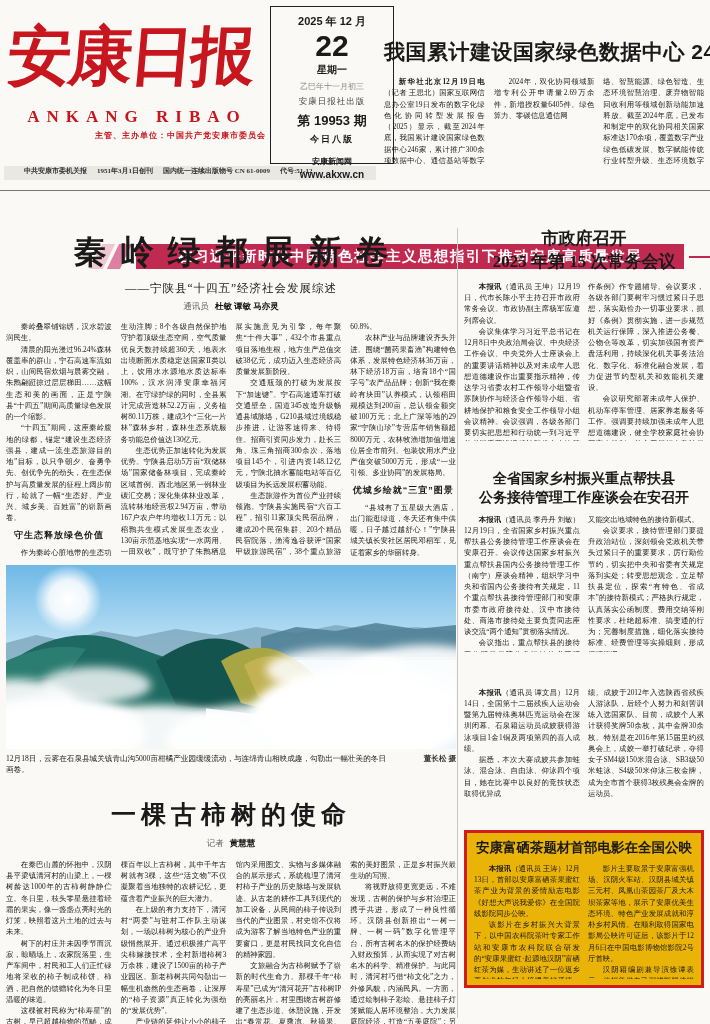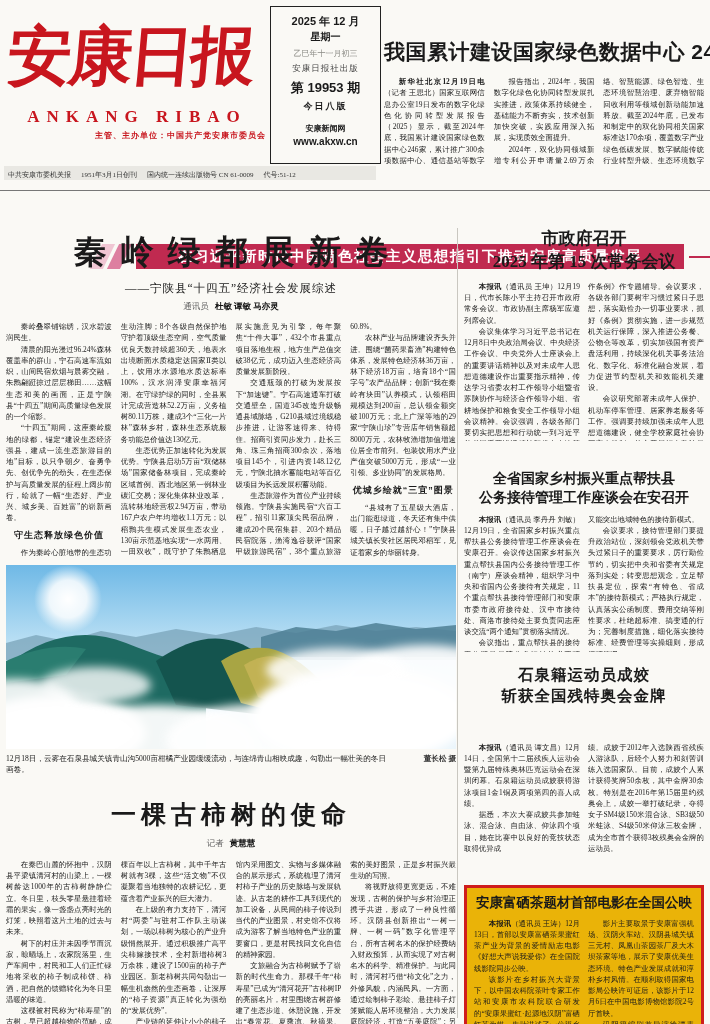--- a/index.html
+++ b/index.html
@@ -5,23 +5,23 @@
   html,body{margin:0;padding:0;background:#888;}
   .page{position:relative;width:710px;height:1024px;background:#faf9f5;margin:0 auto;overflow:hidden;
         font-family:"Liberation Serif","DejaVu Serif",serif;color:#1a1a1a;}
   
   .masthead{position:absolute;left:8px;top:6px;width:258px;height:160px;}
   .callig{font-family:"DejaVu Serif","Liberation Serif",serif;font-weight:900;color:#c8161e;
           font-size:64px;line-height:1.55;letter-spacing:-3px;transform:skewX(-5deg);white-space:nowrap;}
   .latin{font-weight:700;color:#c8161e;font-size:17px;letter-spacing:7px;text-align:center;margin-top:2px;}
   .supervisor{color:#c8161e;font-size:8px;font-weight:700;text-align:right;letter-spacing:1px;margin-top:3px;}
   .strip{position:absolute;left:4px;top:166px;width:372px;height:14px;background:#e9e8e3;
-         display:flex;align-items:flex-end;gap:10px;font-size:7px;color:#333;padding:0 4px;box-sizing:border-box;white-space:nowrap;overflow:hidden;}
-  
-  .datebox{position:absolute;left:270px;top:6px;width:111px;height:158px;border:1.5px solid #222;
+         display:flex;align-items:flex-start;gap:10px;font-size:7px;color:#333;padding:0 20px;box-sizing:border-box;white-space:nowrap;overflow:hidden;font-weight:bold;}
+  
+  .datebox{position:absolute;left:270px;top:6px;width:124px;height:158px;border:1.5px solid #222;
            box-sizing:border-box;text-align:center;font-family:"Liberation Sans","DejaVu Sans",sans-serif;}
   .datebox .month{font-size:11px;font-weight:700;margin-top:7px;}
   .datebox .day{font-size:30px;font-weight:700;line-height:1.1;font-family:"Liberation Sans",sans-serif;}
   .datebox .wd{font-size:10px;font-weight:700;margin-top:1px;}
   .datebox .lunar{font-size:8px;color:#8a8a84;margin-top:4px;}
   .datebox .pub{font-size:8.5px;color:#444;margin-top:4px;letter-spacing:1px;}
   .datebox .issue{font-size:13px;font-weight:700;margin-top:4px;}
   .datebox .pages{font-size:9px;font-weight:700;margin-top:3px;letter-spacing:2px;}
   .datebox .site{font-size:8px;font-weight:700;margin-top:10px;}
   .datebox .url{font-size:10px;font-weight:700;margin-top:2px;}
@@ -100,37 +100,37 @@
   </div>
   <div class="strip">
     <span>中共安康市委机关报</span>
     <span>1951年3月1日创刊</span>
     <span>国内统一连续出版物号 CN 61-0009</span>
     <span>代号:51-12</span>
   </div>
 
   <div class="datebox">
     <div class="month">2025 年 12 月</div>
+    <div class="day">22</div>
     <div class="wd">星期一</div>
     <div class="lunar">乙巳年十一月初三</div>
     <div class="pub">安康日报社出版</div>
     <div class="issue">第 19953 期</div>
     <div class="pages">今日八版</div>
     <div class="site">安康新闻网</div>
     <div class="url">www.akxw.cn</div>
   </div>
 
   <div class="top-art">
     <div class="hl">我国累计建设国家绿色数据中心 246 家</div>
     <div class="cols">
       <div class="col flow">
           <p><strong>新华社北京12月19日电</strong>（记者 王思北）国家互联网信息办公室19日发布的数字化绿色化协同转型发展报告（2025）显示，截至2024年底，我国累计建设国家绿色数据中心246家，累计推广300余项数据中心、通信基站等数字基础设施节能降碳技术，加快先进适用技术应用。</p>
         </div>
       <div class="col flow">
-          <p>报告指出，2024年，我国数字化绿色化协同转型发展扎实推进，政策体系持续健全，基础能力不断夯实，技术创新加快突破，实践应用深入拓展，实现质效全面提升。</p>
           <p>2024年，双化协同领域新增专利公开申请量2.69万余件，新增授权量6405件。绿色算力、零碳信息通信网</p>
         </div>
       <div class="col flow">
           <p class="ni">络、智慧能源、绿色智造、生态环境智慧治理、废弃物智能回收利用等领域创新动能加速释放。截至2024年底，已发布和制定中的双化协同相关国家标准达170余项，覆盖数字产业绿色低碳发展、数字赋能传统行业转型升级、生态环境数字化治理、绿色智慧城市建设四类。</p>
         </div>
     </div>
   </div>
 
   <div class="rule-full"></div>
 
@@ -280,24 +280,20 @@
             <p>会议指出，重点帮扶县的接待工作既是保障公务运转的必要环节，也是落实中央八项规定精神、纠治“四风”问题的关键领域。强调重点帮扶县要做好接待工作首先要把握政治属性和地域定位，解放思想，破除老观念，立足县域实际，探索符合接待工作新形势新要求、</p>
           </div>
         <div class="col flow">
             <p class="ni">又能突出地域特色的接待新模式。</p>
             <p>会议要求，接待管理部门要提升政治站位，深刻领会党政机关带头过紧日子的重要要求，厉行勤俭节约，切实把中央和省委有关规定落到实处；转变思想观念，立足帮扶县定位，探索“有特色、省成本”的接待新模式；严格执行规定，认真落实公函制度、费用交纳等刚性要求，杜绝超标准、搞变通的行为；完善制度措施，细化落实接待标准、经费管理等实操细则，形成闭环管理。</p>
           </div>
       </div>
     </div>
 
     <div class="r-art ath">
-      <div class="r-hl kai">
-        <div>石泉籍运动员成姣</div>
-        <div>斩获全国残特奥会金牌</div>
-      </div>
       <div class="r-body">
         <div class="col flow">
             <p><strong>本报讯</strong>（通讯员 谭文昌）12月14日，全国第十二届残疾人运动会暨第九届特殊奥林匹克运动会在深圳闭幕。石泉籍运动员成姣获得游泳项目1金1铜及两项第四的喜人成绩。</p>
             <p>据悉，本次大赛成姣共参加蛙泳、混合泳、自由泳、仰泳四个项目，她在比赛中以良好的竞技状态取得优异成</p>
           </div>
         <div class="col flow">
             <p class="ni">绩。成姣于2012年入选陕西省残疾人游泳队，后经个人努力和刻苦训练入选国家队。目前，成姣个人累计获得奖牌50余枚，其中金牌30余枚。特别是在2016年第15届里约残奥会上，成姣一举打破纪录，夺得女子SM4级150米混合泳、SB3级50米蛙泳、S4级50米仰泳三枚金牌，成为全市首个获得3枚残奥会金牌的运动员。</p>
           </div>
       </div>
     </div>

